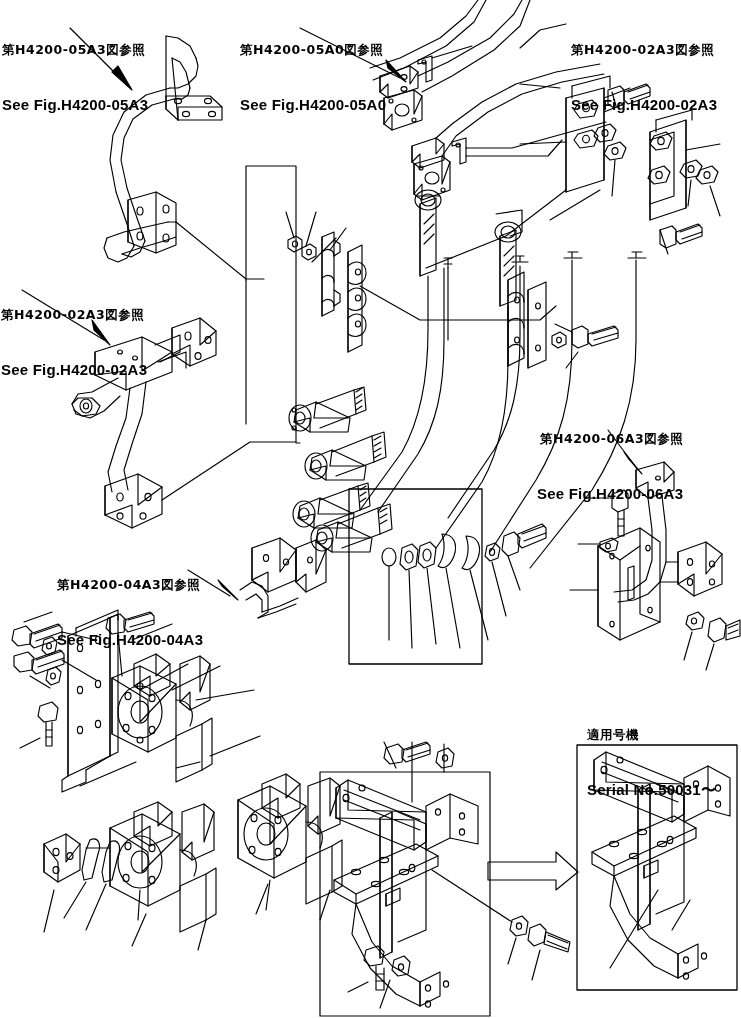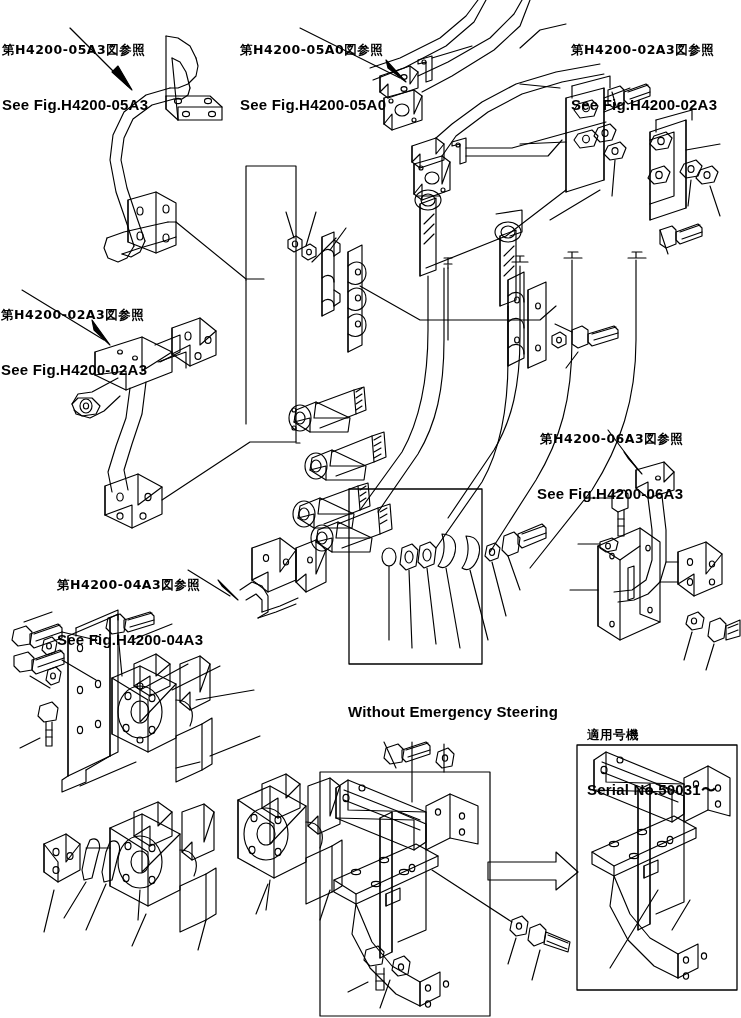--- a/index.html
+++ b/index.html
@@ -707,21 +707,20 @@
   <span class="jp">第H4200-06A3図参照</span>
   <span class="en">See Fig.H4200-06A3</span>
 </div>
 
 <div class="lbl" style="left:57px;top:538px;">
   <span class="jp">第H4200-04A3図参照</span>
   <span class="en">See Fig.H4200-04A3</span>
 </div>
 
 <div class="lbl ctr" style="left:333px;top:664px;width:240px;">
-  <span class="en">Without Emergency Steering</span>
 </div>
 
 <div class="lbl" style="left:587px;top:688px;">
   <span class="jp">適用号機</span>
   <span class="en">Serial No.50031〜</span>
 </div>
 
 <div class="partno" style="left:634px;top:1018px;margin-top:11px;">00013106</div>
 
 </body></html>

